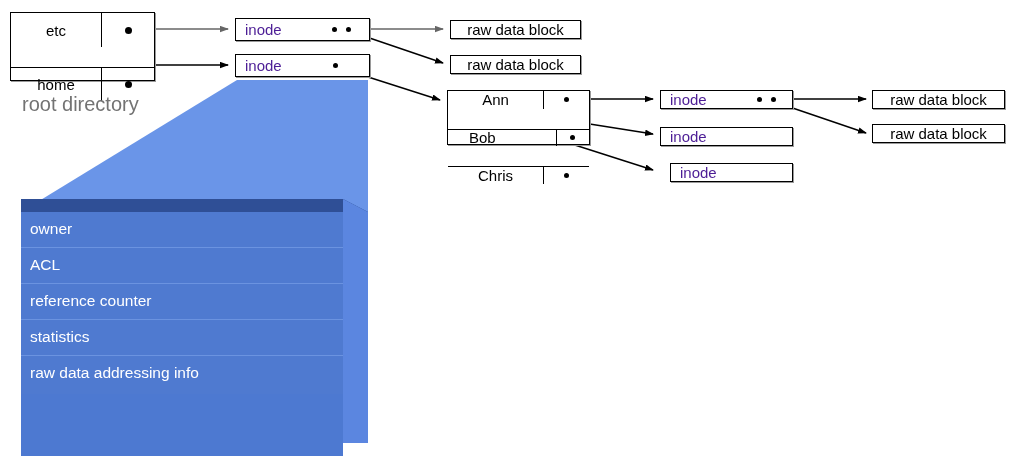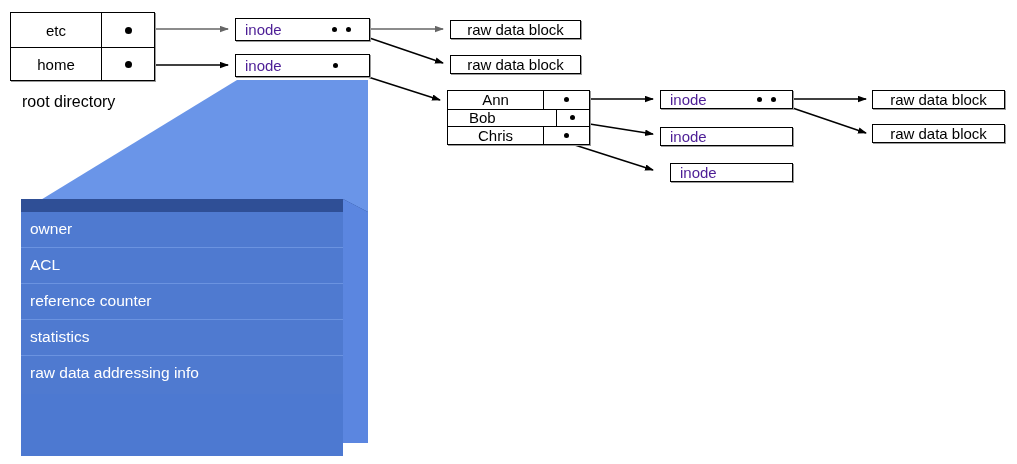--- a/index.html
+++ b/index.html
@@ -7,29 +7,29 @@
   #stage{position:relative;width:1017px;height:464px;}
   #svg-layer{position:absolute;left:0;top:0;width:1017px;height:464px;}
   .node{position:absolute;box-sizing:border-box;background:#ffffff;border:1px solid #000;
         display:flex;align-items:center;}
   .node.shadow{box-shadow:1px 1px 0 0 #9a9a9a;}
   .cell{box-sizing:border-box;display:flex;align-items:center;justify-content:center;
         font-size:15px;color:#000;height:100%;}
   .dirtable{position:absolute;box-sizing:border-box;border:1px solid #000;background:#fff;
             box-shadow:1px 1px 0 0 #9a9a9a;}
   .dirrow{box-sizing:border-box;display:flex;width:100%;}
-  .dirrow + .dirrow{border-top:1px solid #000;}
+  .dirrow + .dirrow{border-top:1px solid #000;margin-top:20px;}
   .namecell{box-sizing:border-box;display:flex;align-items:center;justify-content:center;
             font-size:15px;color:#000;}
   .ptrcell{box-sizing:border-box;border-left:1px solid #000;display:flex;align-items:center;
            justify-content:center;}
   .dot{width:7px;height:7px;border-radius:50%;background:#000;display:block;}
   .inode-label{font-size:15px;color:#4c1d95;padding-left:9px;}
   .inode-dots{position:absolute;top:0;height:100%;display:flex;align-items:center;gap:9px;}
-  .plain-text{position:absolute;font-size:16px;color:#000000;white-space:nowrap;}
+  .plain-text{position:absolute;font-size:20px;color:#737373;white-space:nowrap;}
   
   #inode-detail{position:absolute;left:21px;top:199px;width:347px;height:257px;}
   .front{position:absolute;left:0;top:13px;width:322px;height:244px;background:#4d79d1;}
   .frow{box-sizing:border-box;width:100%;color:#ffffff;font-size:15.5px;line-height:19px;
         padding:7px 0 7px 9px;border-bottom:1px solid #6b93e0;background:#4f7ad0;}
   .frow:last-child{border-bottom:none;}
   .side{position:absolute;left:322px;top:0;width:25px;height:244px;background:#5b86e0;}
   .topface{position:absolute;left:0;top:0;width:322px;height:13px;background:#2f4f96;}
   .topface-skew{position:absolute;left:322px;top:0;width:25px;height:13px;background:#24407f;}
 </style>

